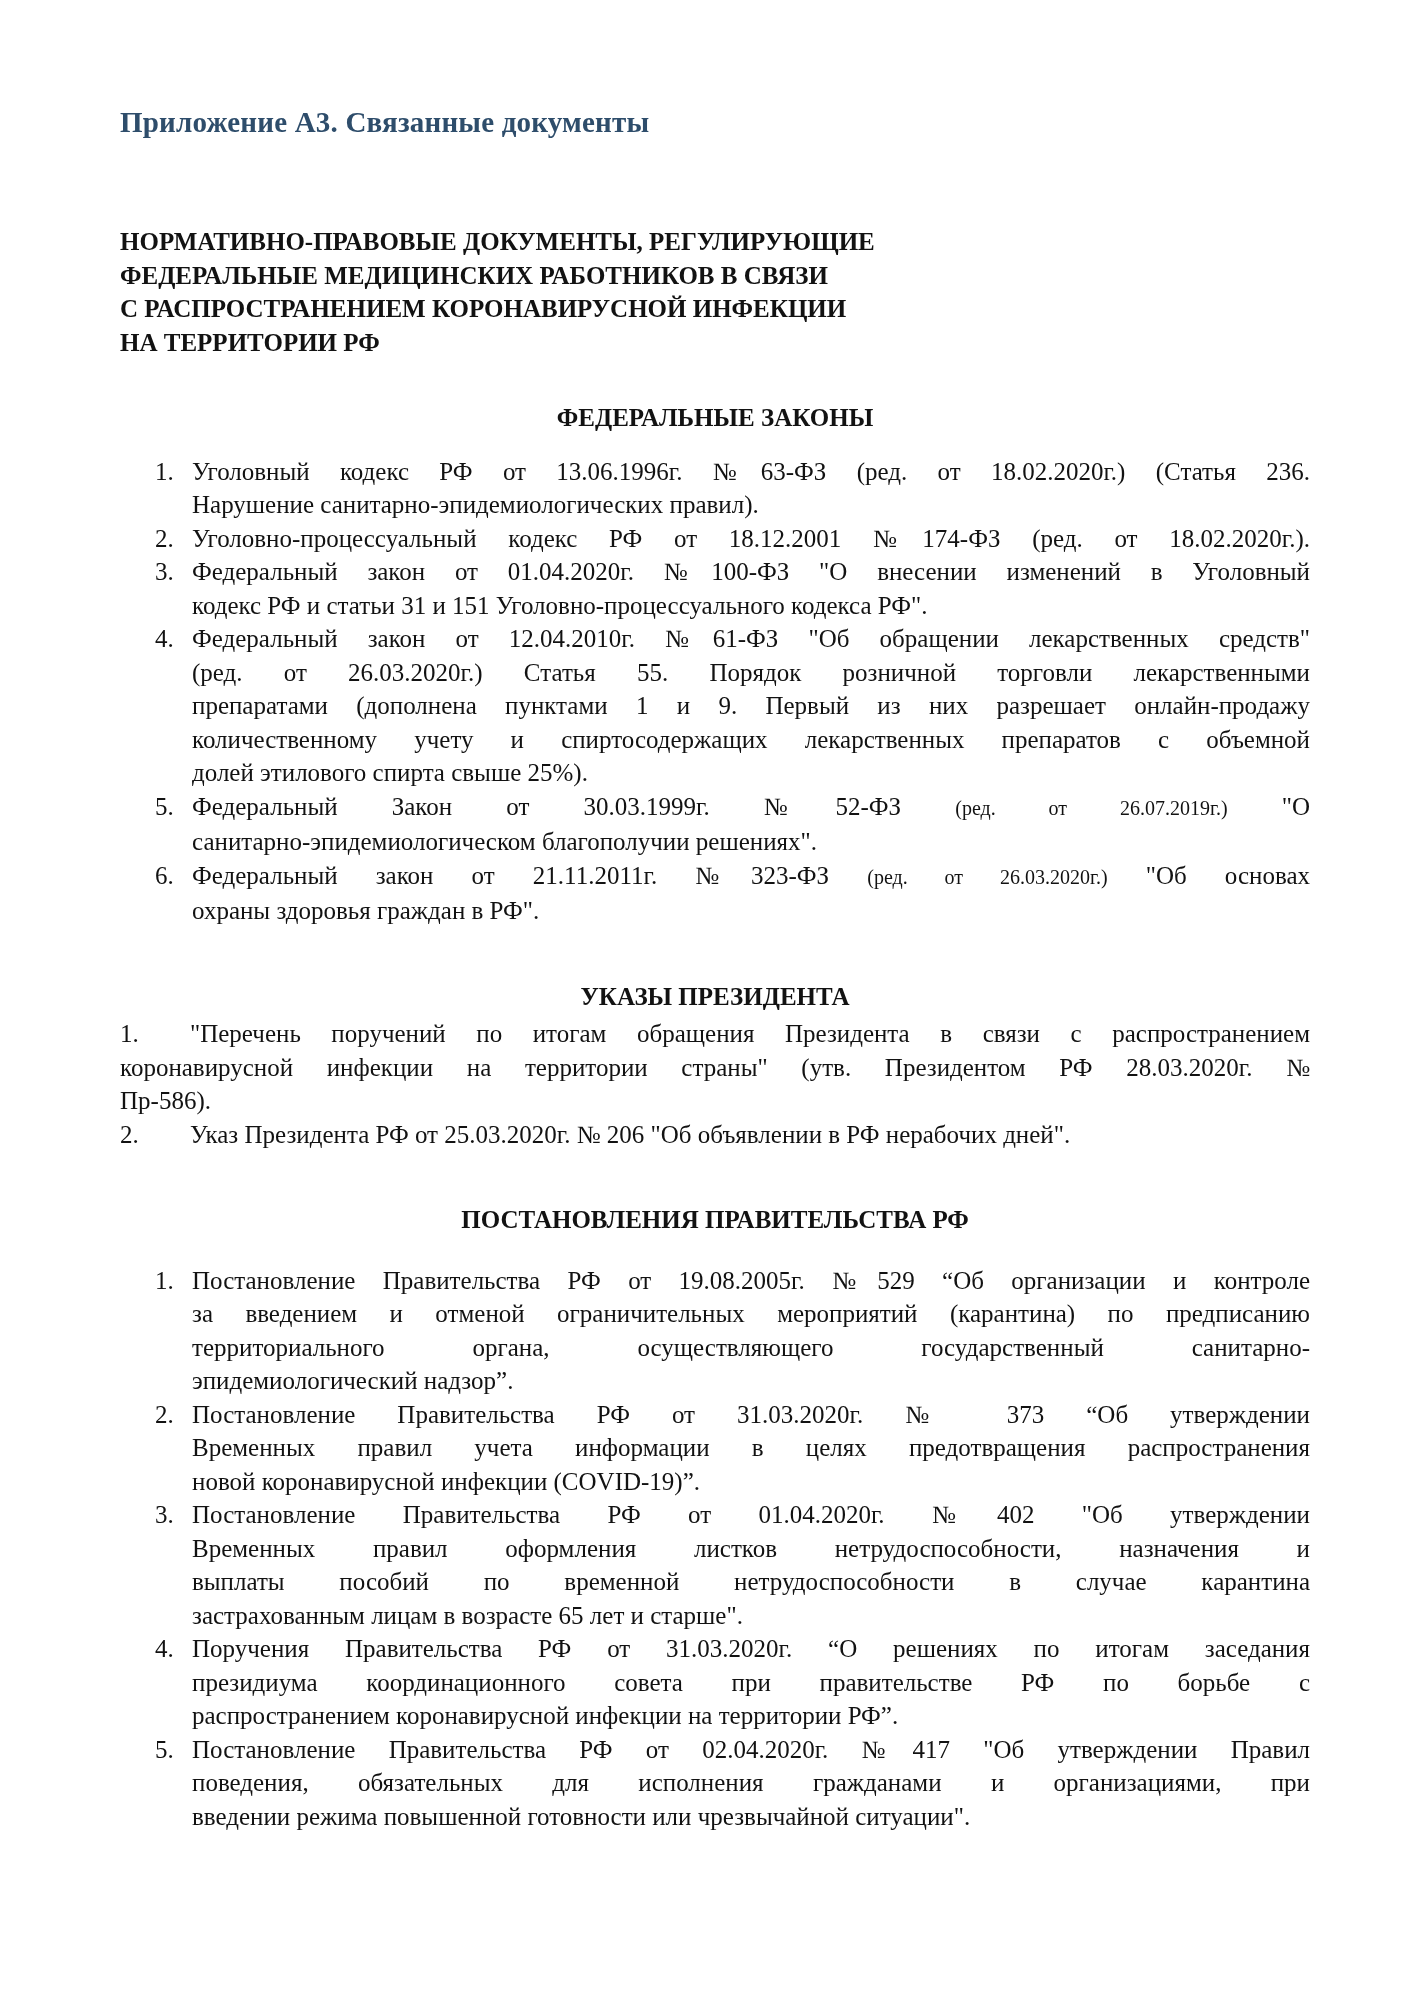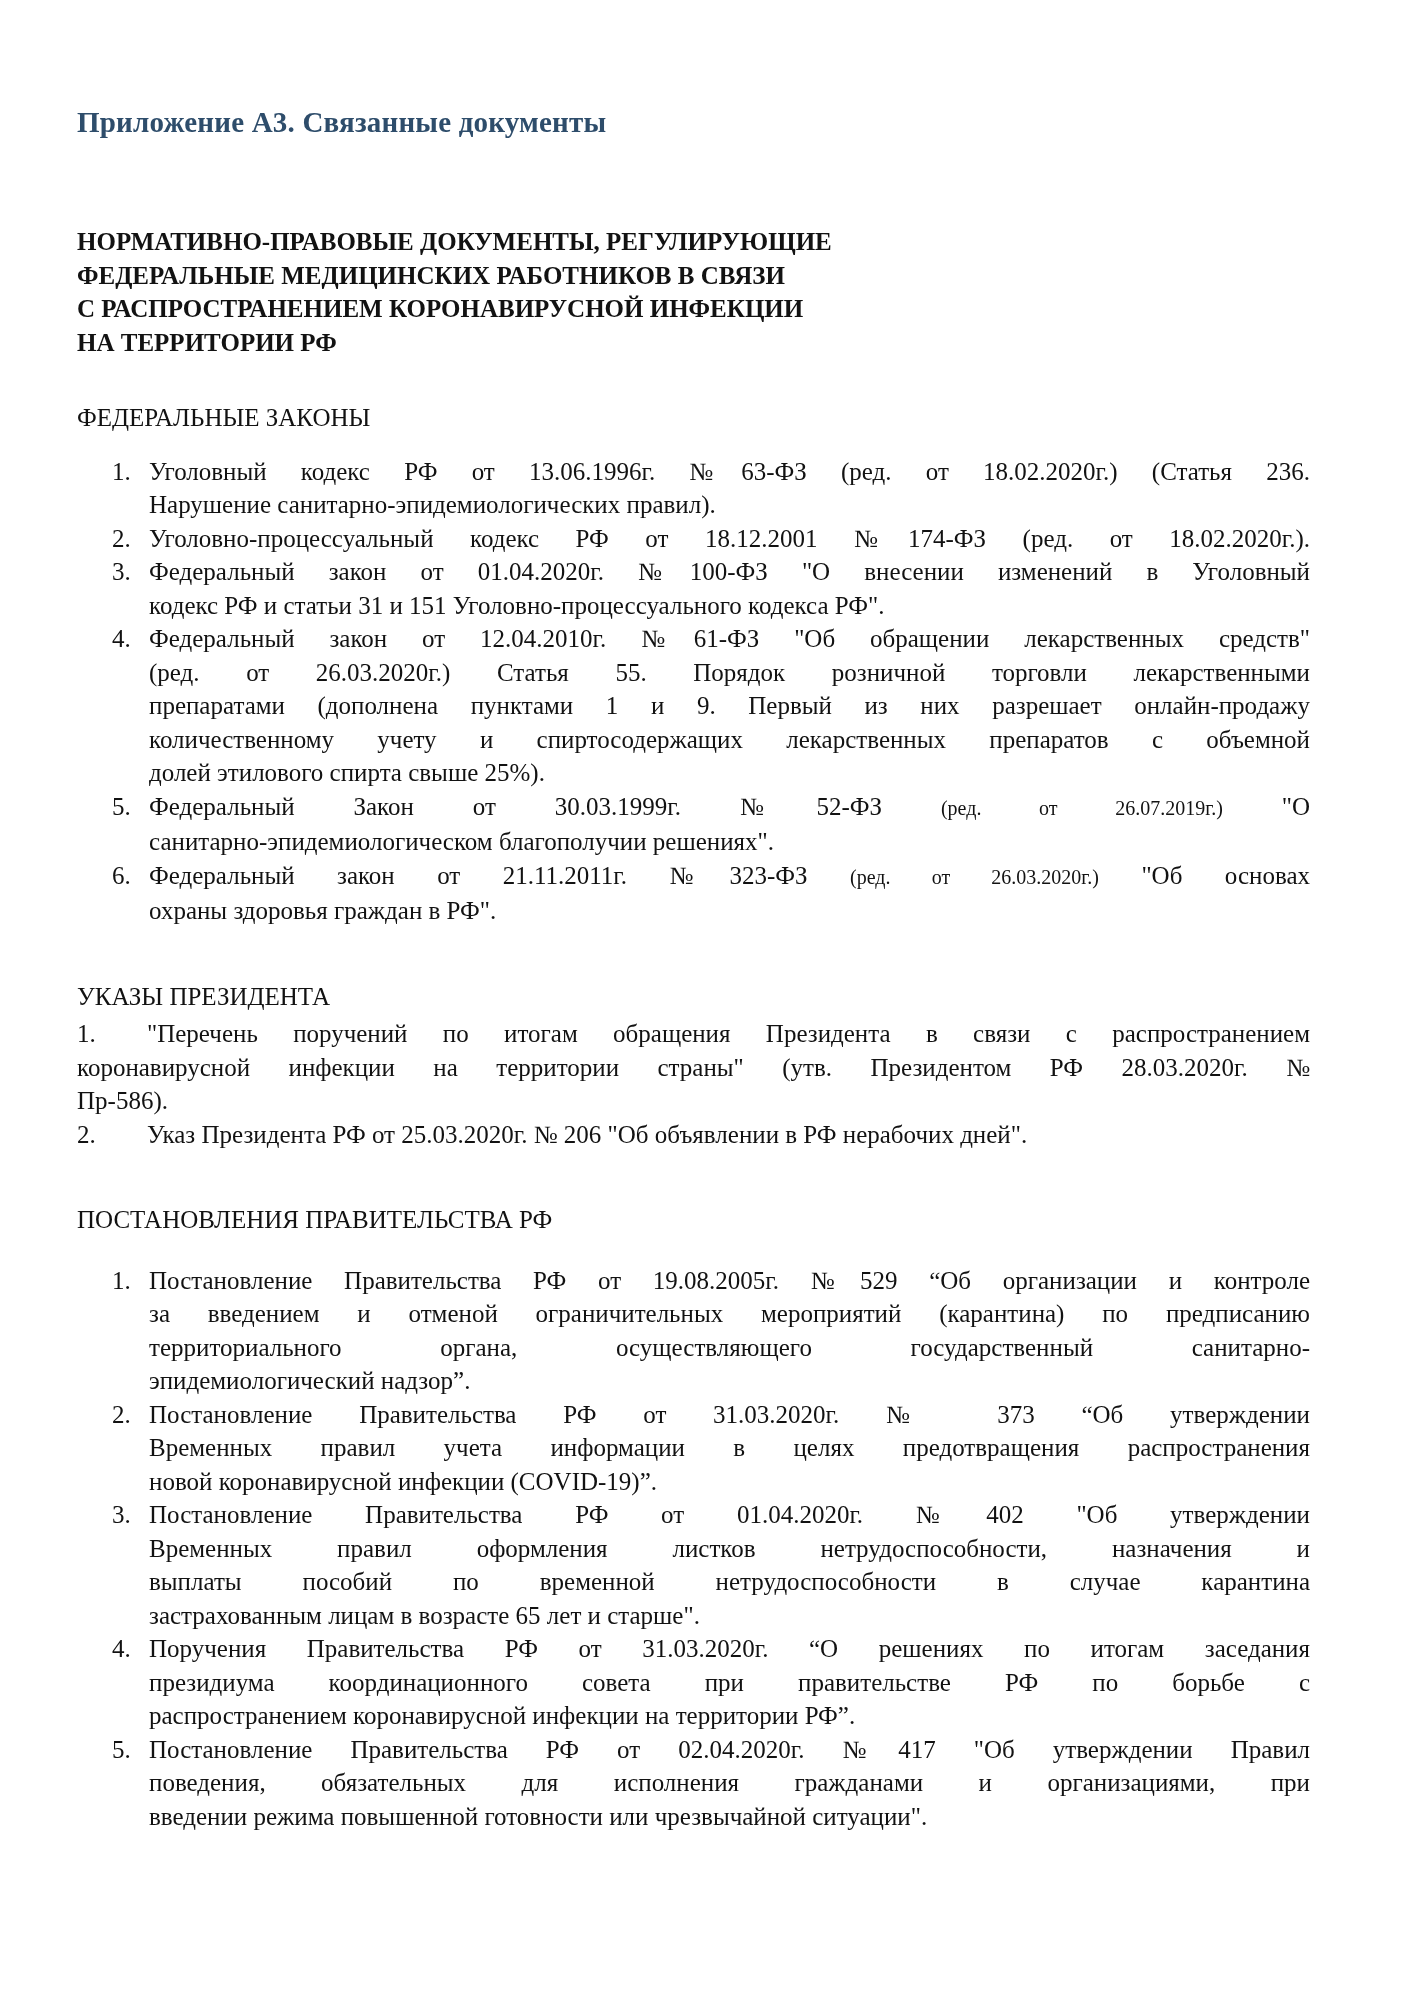--- a/index.html
+++ b/index.html
@@ -12,39 +12,39 @@
     height: 2000px;
     font-family: "Liberation Serif", "DejaVu Serif", serif;
     font-size: 25px;
     color: #121212;
     overflow: hidden;
   }
   .page {
     box-sizing: border-box;
     width: 1413px;
     height: 2000px;
-    padding: 104px 103px 40px 77px;
+    padding: 104px 103px 40px 120px;
   }
   .title {
     margin: 0;
     font-size: 29px;
     font-weight: 700;
     line-height: 36px;
     letter-spacing: 0.2px;
   }
   .main-heading {
     margin-top: 85px;
   }
   .main-heading .mh-line {
     font-weight: 700;
     line-height: 33.5px;
   }
   .section-heading {
-    text-align: left;
-    font-weight: 400;
+    text-align: center;
+    font-weight: 700;
     line-height: 33.5px;
     margin-top: 52px;
   }
   .section-heading.first {
     margin-top: 42px;
   }
   .doc-list {
     margin-top: 20px;
   }
   .doc-list.flush {

